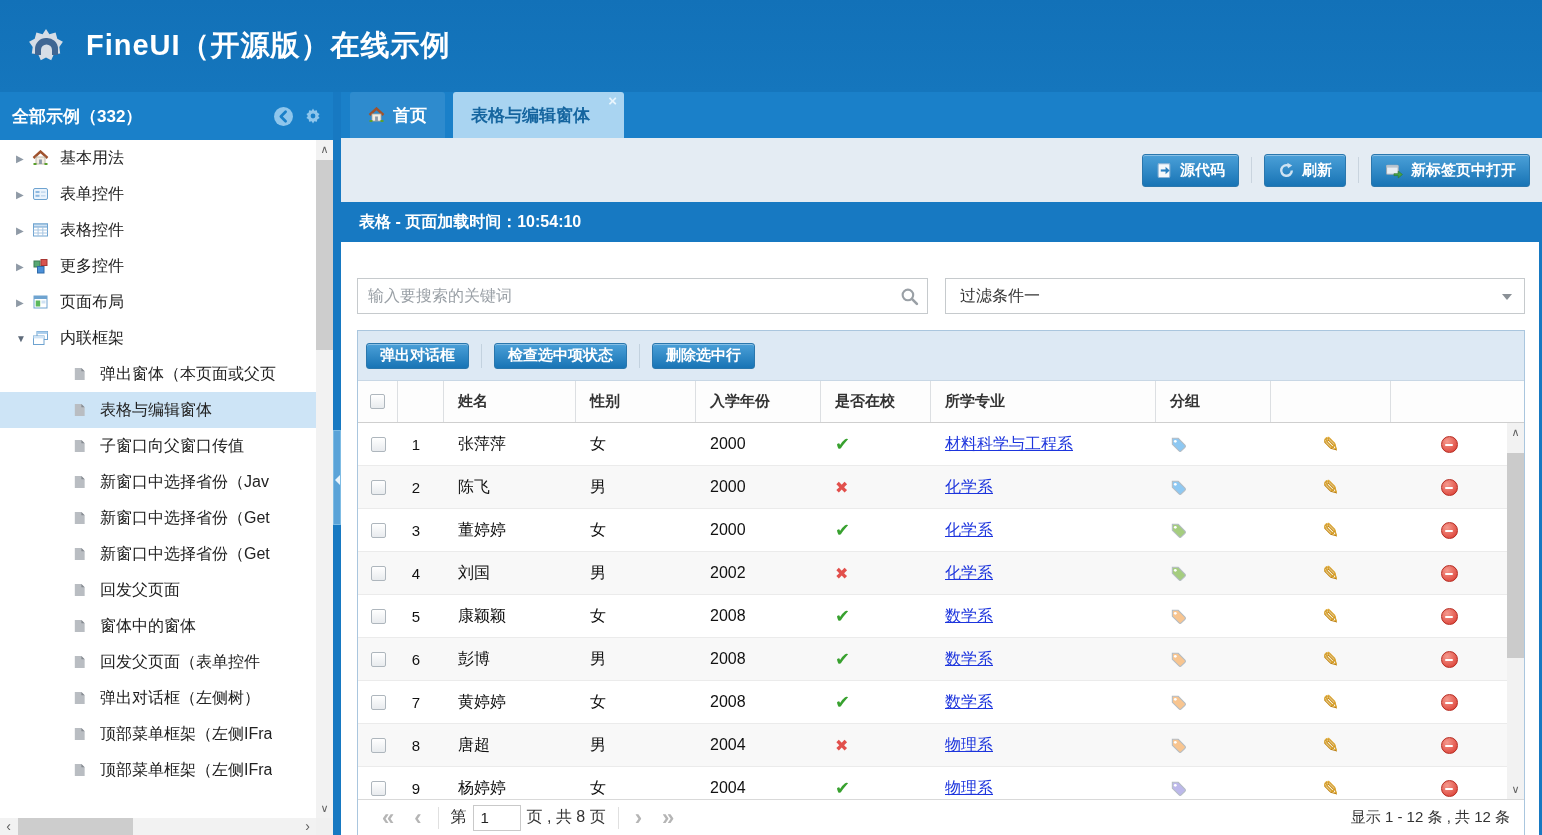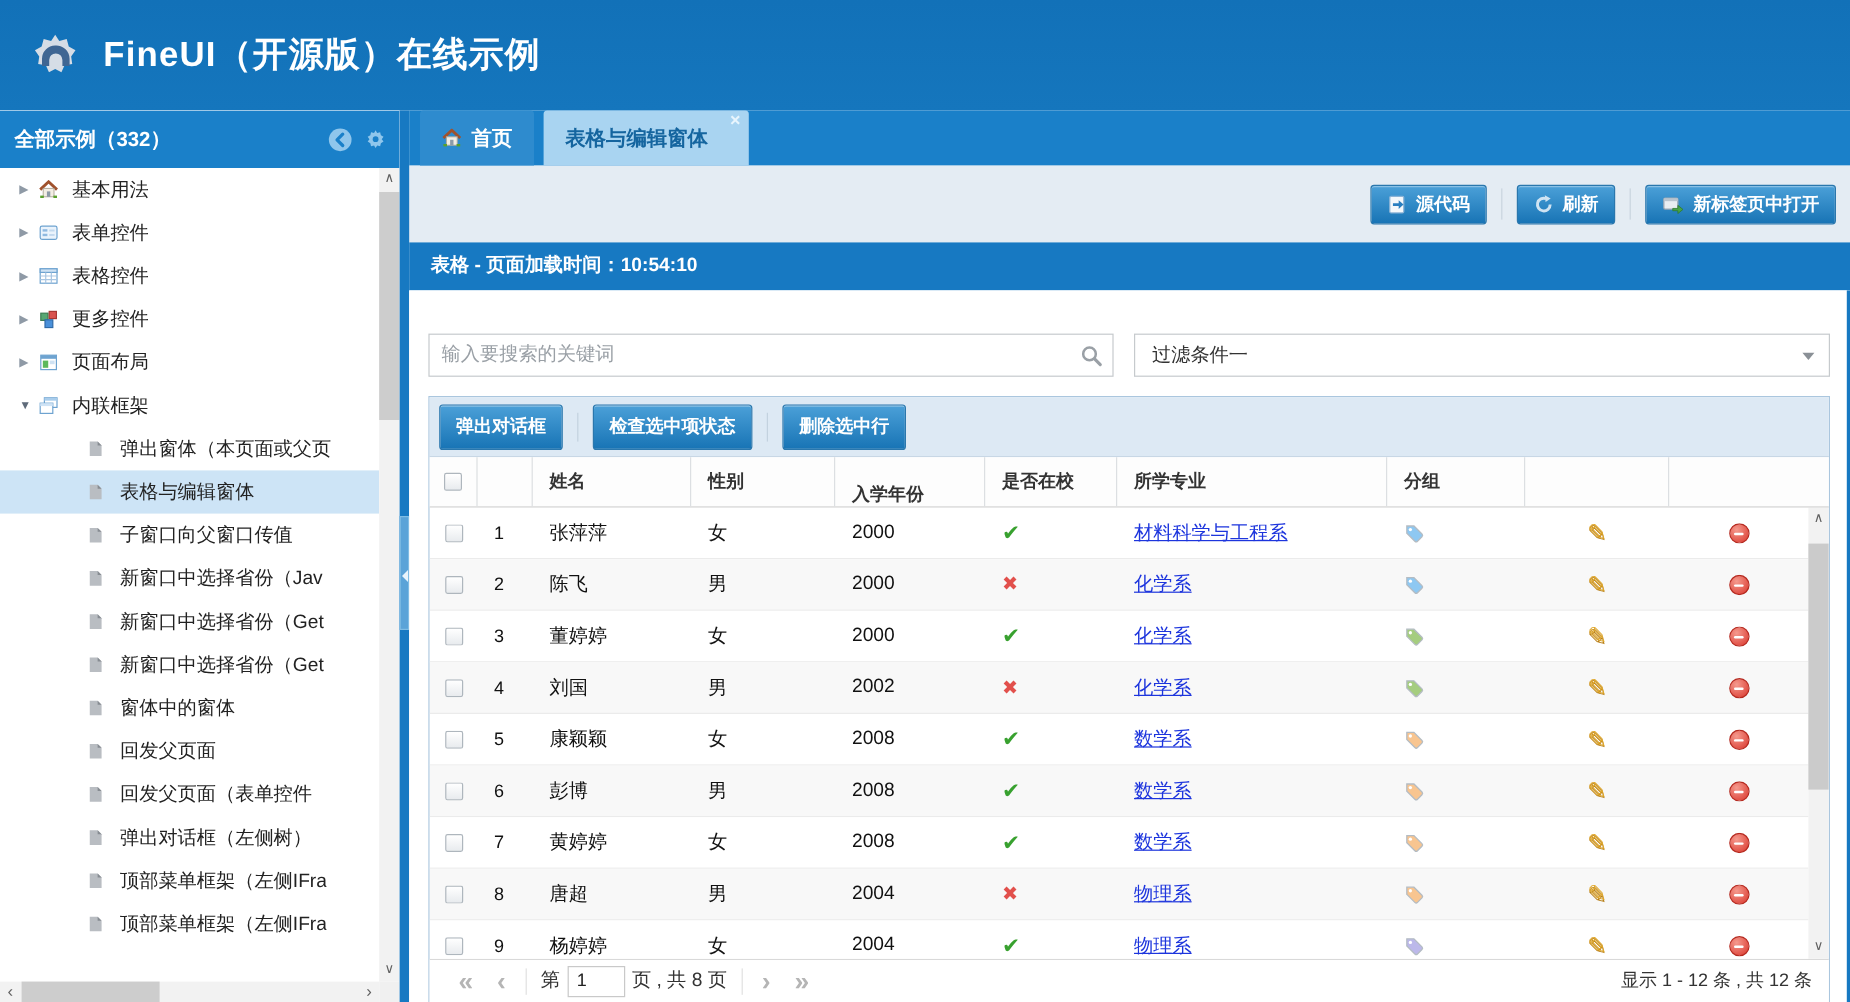--- a/index.html
+++ b/index.html
@@ -67,21 +67,21 @@
   .search-box{position:relative;width:571px;}
   .search-box input{width:100%;height:36px;border:1px solid #c6cacd;padding:0 36px 0 10px;font-size:16px;color:#333;font-family:inherit;outline:none;}
   .search-box input::placeholder{color:#9aa0a6;}
   .sicon{position:absolute;right:9px;top:9px;cursor:pointer;display:inline-flex;}
   .filter-select{width:580px;height:36px;border:1px solid #c6cacd;background:#fff;display:flex;align-items:center;padding:0 14px;font-size:16px;color:#333;cursor:pointer;position:relative;}
   .darrow{position:absolute;right:12px;top:15px;width:0;height:0;border-left:5px solid transparent;border-right:5px solid transparent;border-top:6px solid #8a9096;}
 
   
   .gridpanel{width:1168px;border:1px solid #aac6de;background:#fff;}
   .grid-toolbar{height:50px;background:#dde9f4;border-bottom:1px solid #c8d7e5;display:flex;align-items:center;padding-left:8px;}
-  .grid-toolbar .blue-btn{height:38px;}
+  .grid-toolbar .blue-btn{height:26px;}
   .grid-sep{width:1px;height:24px;background:#c3d2df;margin:0 12px;}
   .grid-header{height:42px;display:flex;background:#fdfdfd;border-bottom:1px solid #cfcfcf;}
   .hcell{height:100%;display:flex;align-items:center;border-right:1px solid #dcdfe2;font-size:15px;font-weight:bold;color:#333;padding-left:14px;flex:none;}
   .hcell.cb-cell{justify-content:center;padding-left:0;}
   .hcell.last{border-right:none;flex:1;}
   .grid-body{height:376px;position:relative;overflow:hidden;}
   .trow{height:43px;display:flex;align-items:center;border-bottom:1px solid #ebebeb;background:#fff;width:1149px;}
   .trow.alt{background:#f8f8f8;}
   .tcell{flex:none;display:flex;align-items:center;padding-left:14px;font-size:16px;color:#111;overflow:hidden;}
   .tcell.cb-cell{justify-content:center;padding-left:0;}
@@ -274,30 +274,30 @@
             </span>
             <span class="tlabel">新窗口中选择省份（Get</span>
           </div>
           <div class="tree-item lvl1">
             <span class="icon ticon">
               <svg width="15" height="16" viewBox="0 0 16 16">
                 <path d="M3 1.5 H10 L13.5 5 V14.5 H3 Z" fill="#b9bdc2"></path>
                 <path d="M10 1.5 L13.5 5 H10 Z" fill="#878c92"></path>
               </svg>
             </span>
+            <span class="tlabel">回发父页面</span>
+          </div>
+          <div class="tree-item lvl1">
+            <span class="icon ticon">
+              <svg width="15" height="16" viewBox="0 0 16 16">
+                <path d="M3 1.5 H10 L13.5 5 V14.5 H3 Z" fill="#b9bdc2"></path>
+                <path d="M10 1.5 L13.5 5 H10 Z" fill="#878c92"></path>
+              </svg>
+            </span>
             <span class="tlabel">窗体中的窗体</span>
-          </div>
-          <div class="tree-item lvl1">
-            <span class="icon ticon">
-              <svg width="15" height="16" viewBox="0 0 16 16">
-                <path d="M3 1.5 H10 L13.5 5 V14.5 H3 Z" fill="#b9bdc2"></path>
-                <path d="M10 1.5 L13.5 5 H10 Z" fill="#878c92"></path>
-              </svg>
-            </span>
-            <span class="tlabel">回发父页面</span>
           </div>
           <div class="tree-item lvl1">
             <span class="icon ticon">
               <svg width="15" height="16" viewBox="0 0 16 16">
                 <path d="M3 1.5 H10 L13.5 5 V14.5 H3 Z" fill="#b9bdc2"></path>
                 <path d="M10 1.5 L13.5 5 H10 Z" fill="#878c92"></path>
               </svg>
             </span>
             <span class="tlabel">回发父页面（表单控件</span>
           </div>
@@ -437,21 +437,21 @@
               <div class="hcell cb-cell" style="width: 40px;">
                 <span class="cb"></span>
               </div>
               <div class="hcell" style="width: 46px;"></div>
               <div class="hcell" style="width: 132px; font-family: Liberation Serif, serif;">
                 <span>姓名</span>
               </div>
               <div class="hcell" style="width: 120px;">
                 <span>性别</span>
               </div>
-              <div class="hcell" style="width: 125px; align-items: flex-end;">
+              <div class="hcell" style="width: 125px;">
                 <span>入学年份</span>
               </div>
               <div class="hcell" style="width: 110px;">
                 <span>是否在校</span>
               </div>
               <div class="hcell" style="width: 225px;">
                 <span>所学专业</span>
               </div>
               <div class="hcell" style="width: 115px;">
                 <span>分组</span>

